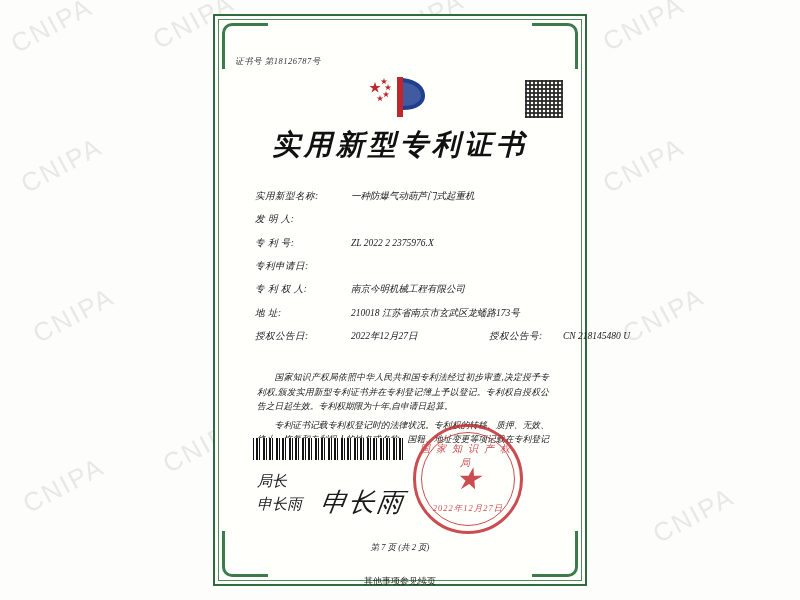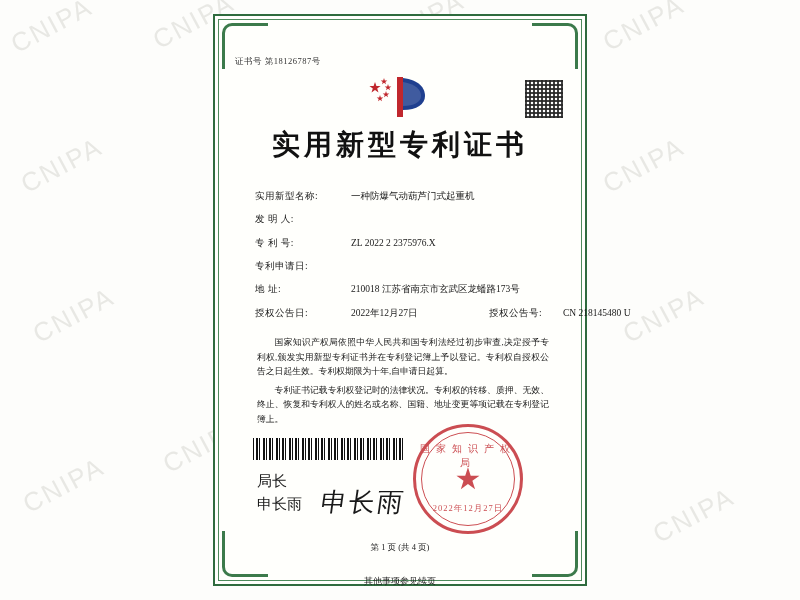--- a/index.html
+++ b/index.html
@@ -70,20 +70,21 @@
   .corner.tr { right: 9px; top: 9px; border-right-width: 3px; border-top-width: 3px; border-radius: 0 10px 0 0; }
   .corner.bl { left: 9px; bottom: 9px; border-left-width: 3px; border-bottom-width: 3px; border-radius: 0 0 0 10px; }
   .corner.br { right: 9px; bottom: 9px; border-right-width: 3px; border-bottom-width: 3px; border-radius: 0 0 10px 0; }
 
   .inner-content {
     position: absolute;
     left: 22px;
     right: 22px;
     top: 42px;
     bottom: 18px;
+    font-style: italic;
   }
   .cert-no {
     font-size: 8.5px;
     color: #333;
     letter-spacing: 0.5px;
     margin-bottom: 2px;
   }
   .qr {
     position: absolute;
     right: 2px;
@@ -143,21 +144,21 @@
     flex: 1 1 auto;
   }
   .field-row.dual .field-value {
     flex: 0 0 138px;
   }
   .field-label2 {
     flex: 0 0 74px;
     letter-spacing: 0.5px;
   }
   .paragraphs {
-    margin-top: 16px;
+    margin-top: 28px;
     padding-left: 22px;
     padding-right: 16px;
     font-size: 8.8px;
     line-height: 1.65;
     color: #1a1a1a;
     text-align: justify;
   }
   .paragraphs p {
     margin: 0 0 4px 0;
     text-indent: 2em;
@@ -319,20 +320,24 @@
           <div class="field-label wide">发 明 人:</div>
         </div>
         <div class="field-row">
           <div class="field-label wide">专 利 号:</div>
           <div class="field-value">ZL 2022 2 2375976.X</div>
         </div>
         <div class="field-row">
           <div class="field-label wide">专利申请日:</div>
         </div>
         <div class="field-row">
+          <div class="field-label wide">专 利 权 人:</div>
+          <div class="field-value">南京今明机械工程有限公司</div>
+        </div>
+        <div class="field-row">
           <div class="field-label wide">地 址:</div>
           <div class="field-value">210018 江苏省南京市玄武区龙蟠路173号</div>
         </div>
         <div class="field-row dual">
           <div class="field-label wide">授权公告日:</div>
           <div class="field-value">2022年12月27日</div>
           <div class="field-label2">授权公告号:</div>
           <div class="field-value">CN 218145480 U</div>
         </div>
       </div>
@@ -351,18 +356,18 @@
 
       <div class="signature">申长雨</div>
 
       <div class="seal">
         <div class="seal-inner"></div>
         <div class="seal-text">国家知识产权局</div>
         <div class="star">★</div>
         <div class="seal-date">2022年12月27日</div>
       </div>
 
-      <div class="page-num">第 1 页 (共 4 页)</div>
+      <div class="page-num">第 7 页 (共 2 页)</div>
     </div>
   </div>
 
   <div class="footer-note">其他事项参见续页</div>
 </div>
 
 </body></html>

